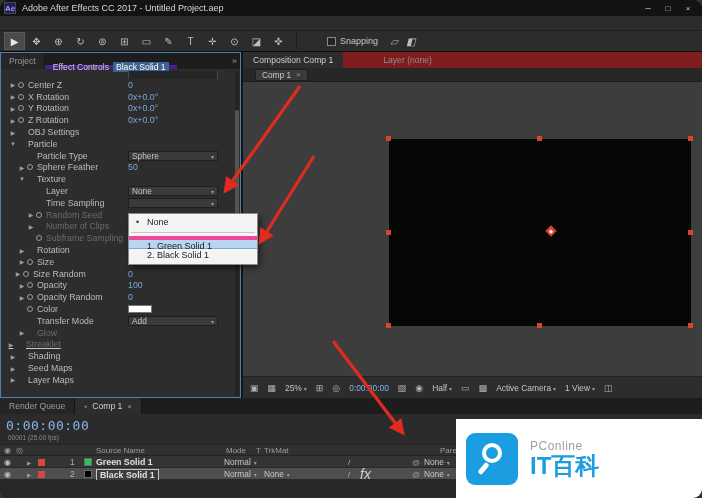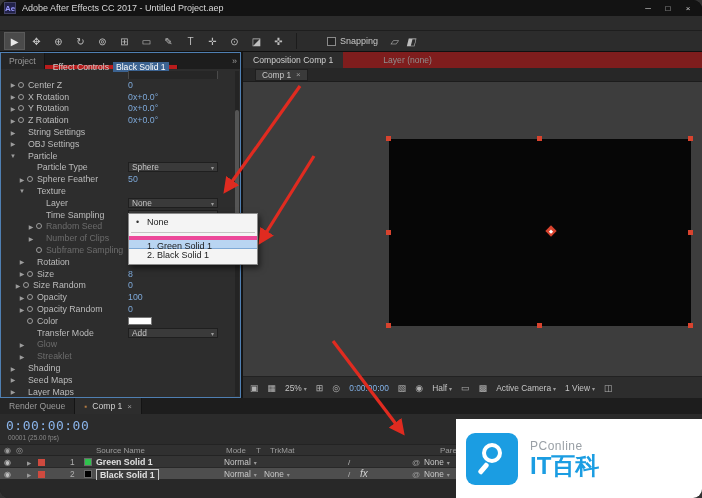--- a/index.html
+++ b/index.html
@@ -25,21 +25,21 @@
   .snapping{display:flex;align-items:center;margin-left:24px;}
   .checkbox{width:9px;height:9px;border:1px solid #8a8a8a;background:#232323;margin-right:4px;}
   .snap-label{font-size:9px;color:#c8c8c8;}
   .snap-icons{display:flex;margin-left:8px;}
   .snap-icons .tool{width:16px;}
 
   
   .left-panel{position:absolute;left:0;top:52px;width:241px;height:346px;background:#2d2d2d;border:1px solid #4f7fb2;}
   .lp-tabs{height:16px;background:#1d1d1d;display:flex;align-items:stretch;position:relative;}
   .lp-tab{display:flex;align-items:center;font-size:8.6px;padding:0 8px;background:#262626;color:#9b9b9b;border-right:1px solid #151515;}
-  .lp-tab.active{background:#b91c1c;color:#cfcfcf;margin-top:12px;}
+  .lp-tab.active{background:#4c1d95;color:#cfcfcf;margin-top:12px;}
   .tab-target{background:#3c6391;color:#fff;padding:0 3px;margin-left:4px;}
   .lp-overflow{position:absolute;right:3px;top:0;height:16px;display:flex;align-items:center;color:#9b9b9b;font-size:9px;}
   .params{position:absolute;left:1px;right:6px;top:18px;bottom:1px;overflow:hidden;}
   .prow{position:relative;height:11.8px;display:flex;align-items:center;font-size:8.8px;padding-left:6px;}
   .prow.partial{height:8px;overflow:hidden;align-items:flex-end;}
   .tri{width:10px;text-align:center;font-size:6px;color:#9c9c9c;flex:0 0 auto;}
   .swc{width:10px;flex:0 0 auto;}
   .swc i{display:block;width:6px;height:6px;border:1px solid #9c9c9c;border-radius:50%;}
   .plabel{color:#bcbcbc;white-space:nowrap;}
   .grayed .plabel{color:#6c6c6c;}
@@ -99,21 +99,21 @@
   .lc{position:absolute;top:0;line-height:12px;white-space:nowrap;}
   .eye::after{content:"◉";font-size:8px;color:#c0c0c0;}
   .exp::after{content:"▶";font-size:5.5px;color:#9a9a9a;}
   .chip{width:7px;height:7px;top:2.5px;background:#cf4a3f;}
   .num{color:#b0b0b0;font-size:8.3px;}
   .lsw{width:8px;height:8px;top:2px;border:1px solid #6a6a6a;}
   .lname{color:#e0e0e0;font-weight:bold;}
   .lname.boxed{border:1px solid #c8c8c8;background:#3c3c3c;padding:0 3px;line-height:10px;top:0.5px;}
   .lmode,.ltrk,.lparent{display:flex;align-items:center;gap:3px;color:#c9c9c9;font-size:8.3px;height:12px;}
   .lqual::after{content:"/";color:#bbb;font-size:8px;}
-  .lfx{font-style:italic;color:#d0d0d0;font-size:10px;}
+  .lfx{font-style:italic;color:#d0d0d0;font-size:14px;}
   .lwhip::after{content:"@";color:#9a9a9a;font-size:8px;}
   .tl-footer{position:absolute;left:0;top:66px;width:702px;height:18px;background:#282828;}
 
   
   .watermark{position:absolute;left:456px;top:419px;width:246px;height:79px;background:#ffffff;z-index:90;display:flex;align-items:center;padding-left:10px;}
   .wm-logo{width:52px;height:52px;border-radius:9px;background:#1b9de2;position:relative;flex:0 0 auto;}
   .wm-mag{position:absolute;left:12px;top:10px;width:28px;height:30px;display:block;}
   .wm-mag i{position:absolute;left:4px;top:0;width:20px;height:20px;border:4px solid #fff;border-radius:50%;display:block;}
   .wm-mag::after{content:"";position:absolute;left:3px;top:19px;width:5px;height:13px;background:#fff;border-radius:2px;transform:rotate(40deg);}
   .wm-texts{margin-left:12px;}
@@ -276,33 +276,20 @@
           <span class="pvalwrap">
             <span class="pval">0x+0.0°</span>
 
           </span>
         </div>
         <div class="prow">
           <span class="tri">▶</span>
           <span class="swc" style="visibility: hidden;">
             <i></i>
           </span>
-          <span class="plabel">String Settings</span>
-          <span class="pvalwrap">
-            
-            
-            
-            
-          </span>
-        </div>
-        <div class="prow">
-          <span class="tri">▶</span>
-          <span class="swc" style="visibility: hidden;">
-            <i></i>
-          </span>
           <span class="plabel">OBJ Settings</span>
           <span class="pvalwrap">
             
             
             
             
           </span>
         </div>
         <div class="prow">
           <span class="tri">▼</span>
@@ -515,21 +502,21 @@
             <i></i>
           </span>
           <span class="plabel">Glow</span>
           <span class="pvalwrap">
             
             
             
             
           </span>
         </div>
-        <div class="prow grayed" style="padding-left: 15px;">
+        <div class="prow grayed" style="padding-left: 4px; text-decoration: underline;">
           <span class="tri">▶</span>
           <span class="swc" style="visibility: hidden;">
             <i></i>
           </span>
           <span class="plabel">Streaklet</span>
           <span class="pvalwrap">
             
             
             
             
@@ -707,21 +694,21 @@
         <span></span>
         <span></span>
       </div>
 
     <div class="tl-colhdr">
       <span class="ch" style="left:4px">◉</span>
       <span class="ch" style="left:16px">◎</span>
       <span class="ch" style="left:96px">Source Name</span>
       <span class="ch" style="left:226px">Mode</span>
       <span class="ch" style="left:256px">T</span>
-      <span class="ch" style="left:270px">TrkMat</span>
+      <span class="ch" style="left:264px">TrkMat</span>
       <span class="tl-swhdr">
 
       <span></span>
           <span></span>
           <span></span>
           <span></span>
           <span></span>
           <span></span>
         </span>
       <span class="ch" style="left:440px">Parent</span>

